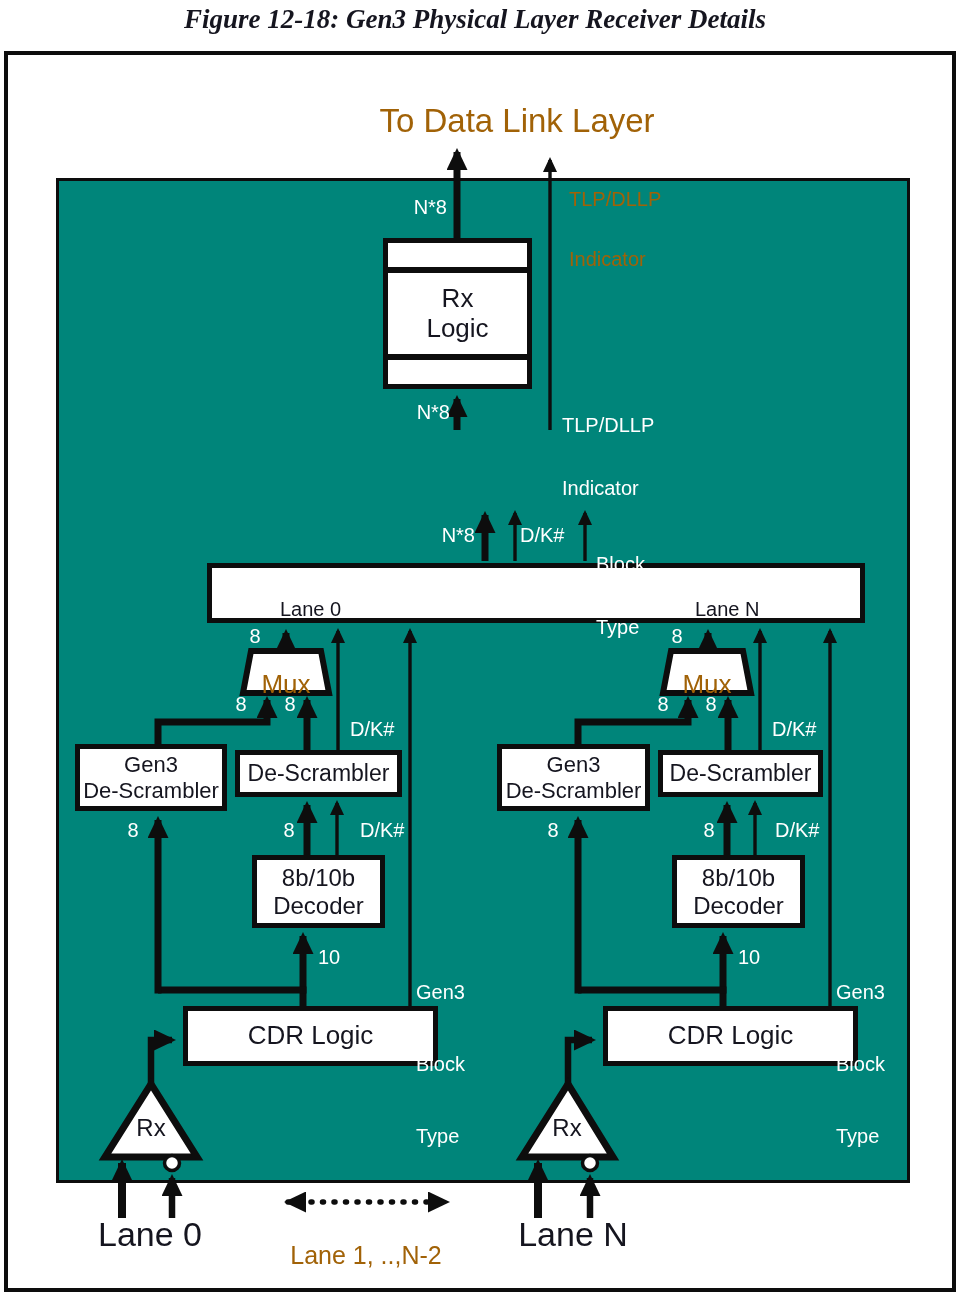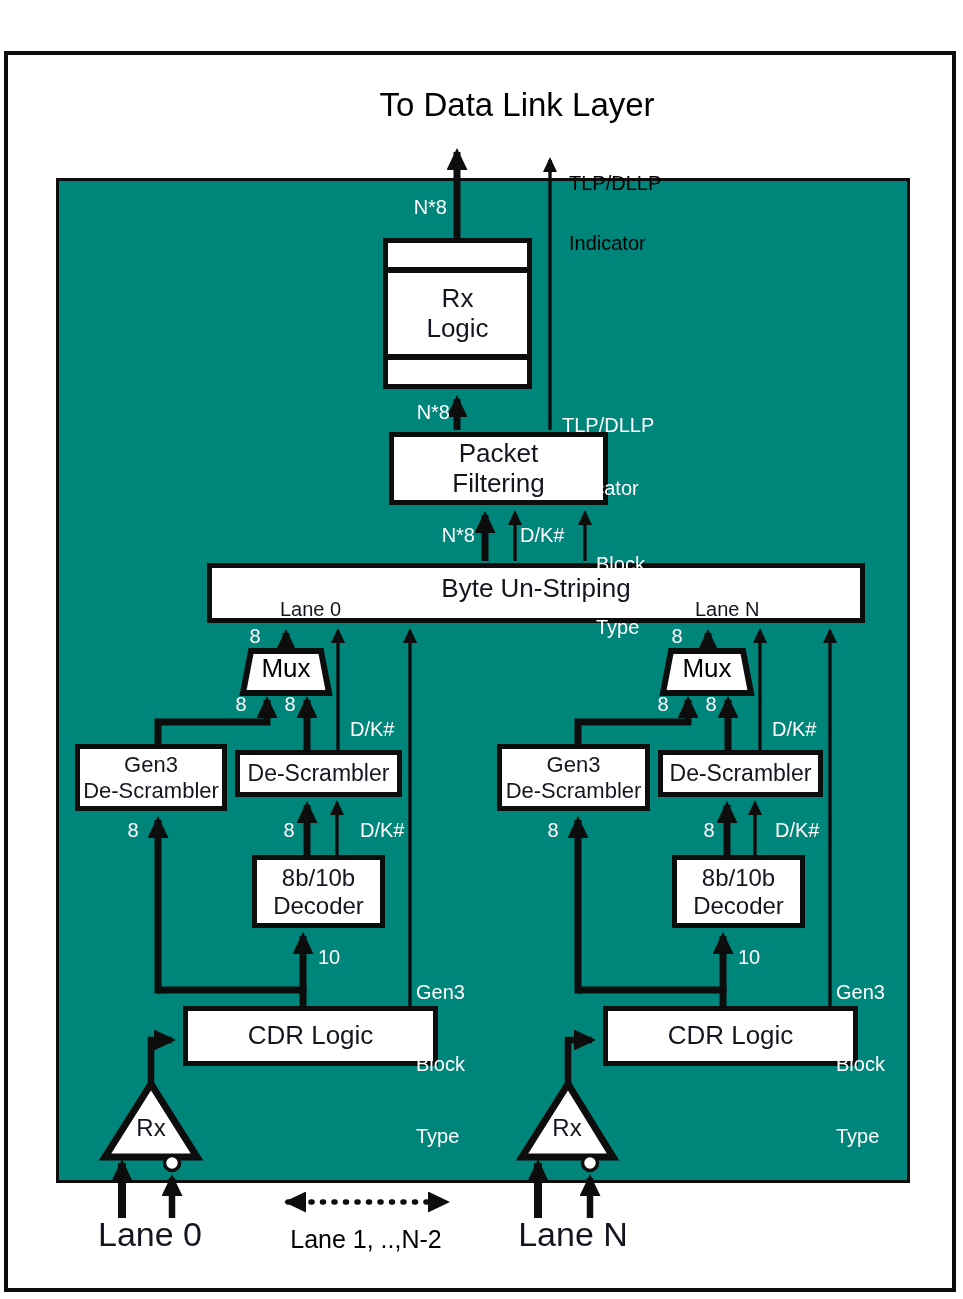--- a/index.html
+++ b/index.html
@@ -16,38 +16,39 @@
   .w7{stroke:#0d0d0d;stroke-width:7;fill:none;}
   .w8{stroke:#0d0d0d;stroke-width:8;fill:none;}
   .w6{stroke:#0d0d0d;stroke-width:6.5;fill:none;}
   .w3{stroke:#0d0d0d;stroke-width:3.4;fill:none;}
   .dot{stroke:#0d0d0d;stroke-width:5.5;fill:none;stroke-dasharray:1 10.5;stroke-linecap:round;}
   .shape{fill:#fff;stroke:#0d0d0d;}
   .blk{position:absolute;box-sizing:border-box;background:#fff;border:5px solid #0d0d0d;
        display:flex;flex-direction:column;align-items:center;justify-content:center;
        color:#15151f;text-align:center;line-height:1.15;}
   .lbl{position:absolute;font-size:20px;color:#fff;white-space:pre;line-height:21px;}
-  .lbl.dark{color:#000000;}
+  .lbl.dark{color:#a16207;margin-top:16px;}
   .ctr{text-align:center;}
   .rgt{text-align:right;}
   .rxbuf{position:absolute;box-sizing:border-box;background:#0d0d0d;display:flex;
          flex-direction:column;gap:6px;padding:5px;}
   .strip{background:#fff;width:100%;}
   .strip.cap{height:24px;flex:none;}
   .strip.mid{flex:1;display:flex;flex-direction:column;align-items:center;
              justify-content:center;font-size:26px;color:#15151f;line-height:1.15;}
   .lane-tap{position:absolute;font-size:20px;color:#15151f;}
   .rxtxt{position:absolute;width:60px;text-align:center;font-size:24px;color:#15151f;}
   .big{position:absolute;font-size:34px;color:#15151f;}
 </style>
 </head>
 <body>
 
 <div class="page">
 
+  <div class="title">Figure 12-18: Gen3 Physical Layer Receiver Details</div>
 
   <div class="frame"></div>
   <div class="teal" id="tealbg" style="background: rgb(0, 133, 122);"></div>
 
   <div class="lbl dark" style="left:327px;top:94px;width:380px;text-align:center;font-size:33px;">To Data Link Layer</div>
   <div class="lbl dark" style="left:569px;top:133px;line-height:20px;">
     <span style="display:block">TLP/DLLP</span>
     <span style="display:block">Indicator</span>
   </div>
 
@@ -109,27 +110,22 @@
 
   <div class="rxbuf" style="left:383px;top:238px;width:149px;height:151px;">
     <div class="strip cap"></div>
     <div class="strip mid">
       <span>Rx</span>
       <span>Logic</span>
     </div>
     <div class="strip cap"></div>
   </div>
 
-  <div class="blk" style="left:389px;top:432px;width:219px;height:73px;font-size:26px;">
-    <span>Packet</span>
-    <span>Filtering</span>
-  </div>
 
   <div class="blk" style="left:207px;top:563px;width:658px;height:60px;font-size:26px;justify-content:flex-start;padding-top:6px;">
-    <span>Byte Un-Striping</span>
     <span class="lane-tap" style="left:68px;top:30px;">Lane 0</span>
     <span class="lane-tap" style="left:483px;top:30px;">Lane N</span>
   </div>
 
   <div class="lbl dark ctr" style="left:251px;top:658px;width:70px;font-size:26px;">Mux</div>
   <div class="lbl dark ctr" style="left:672px;top:658px;width:70px;font-size:26px;">Mux</div>
 
   <div class="blk" style="left:75px;top:744px;width:152px;height:67px;font-size:22px;">
     <span>Gen3</span>
     <span>De-Scrambler</span>

